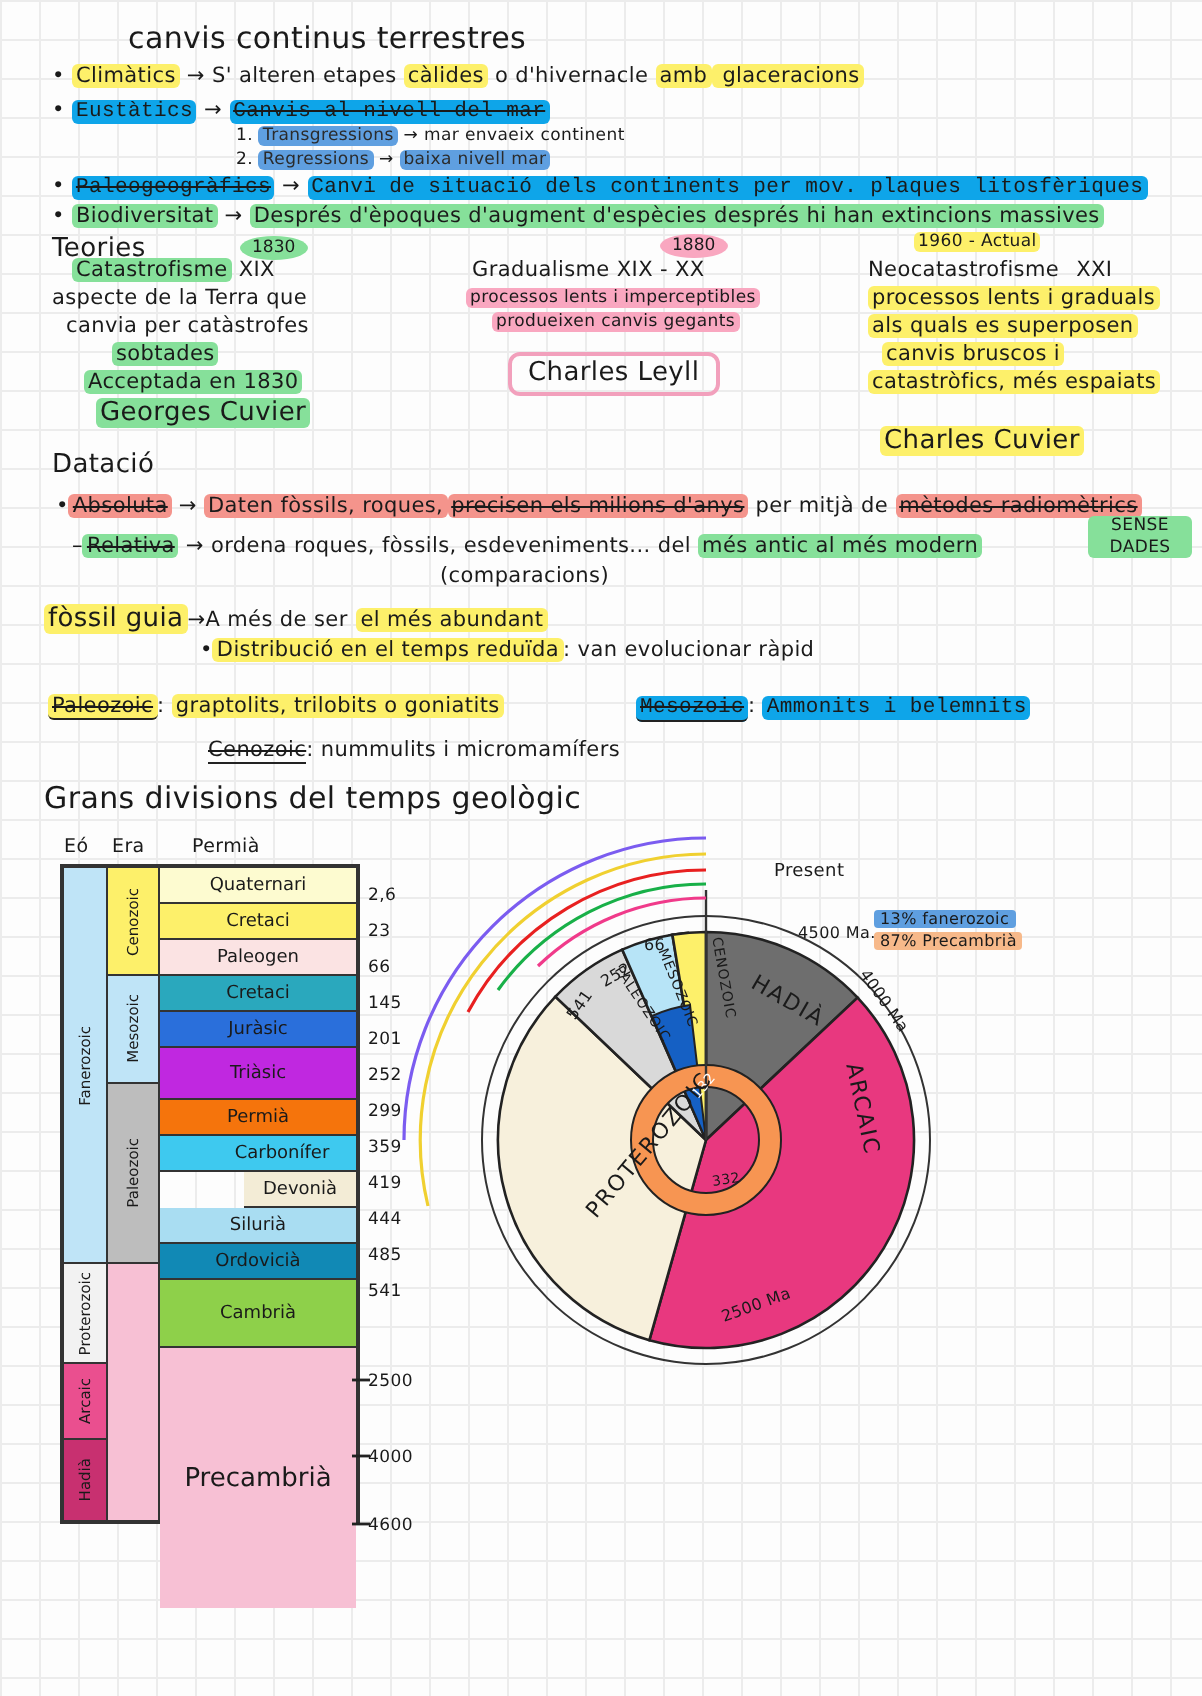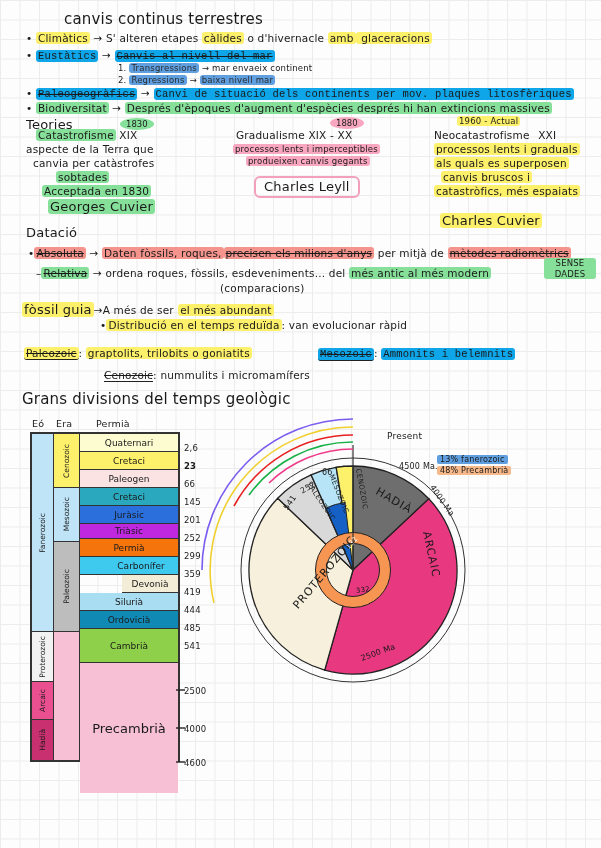--- a/index.html
+++ b/index.html
@@ -209,33 +209,33 @@
       </div>
       <div class="vcell" style="height:128px;background:#f7c0d4;border-bottom:none;"></div>
     </div>
 
     <div class="col-per">
       <div class="cell" style="height:18px;background:#fdfbd0;">Quaternari</div>
       <div class="cell" style="height:18px;background:#fdf06a;">Cretaci</div>
       <div class="cell" style="height:18px;background:#fbe3e3;">Paleogen</div>
       <div class="cell" style="height:18px;background:#2aa8bd;">Cretaci</div>
       <div class="cell" style="height:18px;background:#2a6fdb;">Juràsic</div>
-      <div class="cell" style="height:15px;background:#c028e0;">Triàsic</div>
+      <div class="cell" style="height:26px;background:#c028e0;">Triàsic</div>
       <div class="cell" style="height:18px;background:#f5740c;">Permià</div>
       <div class="cell" style="height:18px;background:#3ec9ef;padding-left:24px;">Carbonífer</div>
       <div class="cell" style="height:18px;background:#f3ecd6;margin-left:42px;">Devonià</div>
       <div class="cell" style="height:18px;background:#a9ddf2;">Silurià</div>
       <div class="cell" style="height:18px;background:#1189b5;">Ordovicià</div>
       <div class="cell" style="height:34px;background:#8ed04a;">Cambrià</div>
       <div class="cell" style="height:130px;background:#f7c0d4;border-bottom:none;font-size:13px;align-items:center;text-align:right;">Precambrià</div>
     </div>
   </div>
 
   <div class="agelab hand" style="top:443px;">2,6</div>
-  <div class="agelab hand" style="top:461px;font-weight:bold;">23</div>
+  <div class="agelab hand" style="top:461px;">23</div>
   <div class="agelab hand" style="top:479px;">66</div>
   <div class="agelab hand" style="top:497px;">145</div>
   <div class="agelab hand" style="top:515px;">201</div>
   <div class="agelab hand" style="top:533px;">252</div>
   <div class="agelab hand" style="top:551px;">299</div>
   <div class="agelab hand" style="top:569px;">359</div>
   <div class="agelab hand" style="top:587px;">419</div>
   <div class="agelab hand" style="top:605px;">444</div>
   <div class="agelab hand" style="top:623px;">485</div>
   <div class="agelab hand" style="top:641px;">541</div>
@@ -301,17 +301,17 @@
 
   <div class="pielab hand" style="left:374px;top:494px;font-size:11px;letter-spacing:1px;transform:rotate(30deg);">HADIÀ</div>
   <div class="pielab hand" style="left:408px;top:548px;font-size:11px;letter-spacing:1px;transform:rotate(78deg);">ARCAIC</div>
   <div class="pielab hand" style="left:279px;top:566px;font-size:11px;letter-spacing:1px;transform:rotate(-50deg);">PROTEROZOIC</div>
   <div class="pielab hand" style="left:299px;top:498px;font-size:7px;letter-spacing:.5px;transform:rotate(56deg);">PALEOZOIC</div>
   <div class="pielab hand" style="left:318px;top:490px;font-size:7px;letter-spacing:.5px;transform:rotate(68deg);">MESOZOIC</div>
   <div class="pielab hand" style="left:341px;top:485px;font-size:7px;letter-spacing:.5px;transform:rotate(80deg);">CENOZOIC</div>
 
   <div class="pctbox">
     <div class="hand" style="background:#5f9fe0;border-radius:2px;padding:0 3px;margin-bottom:2px;display:inline-block;">13% fanerozoic</div><br>
-    <div class="hand" style="background:#f7b98a;border-radius:2px;padding:0 3px;display:inline-block;">48% Precambrià</div>
+    <div class="hand" style="background:#f7b98a;border-radius:2px;padding:0 3px;display:inline-block;">87% Precambrià</div>
   </div>
 
 
 </div>
 
 </body></html>

